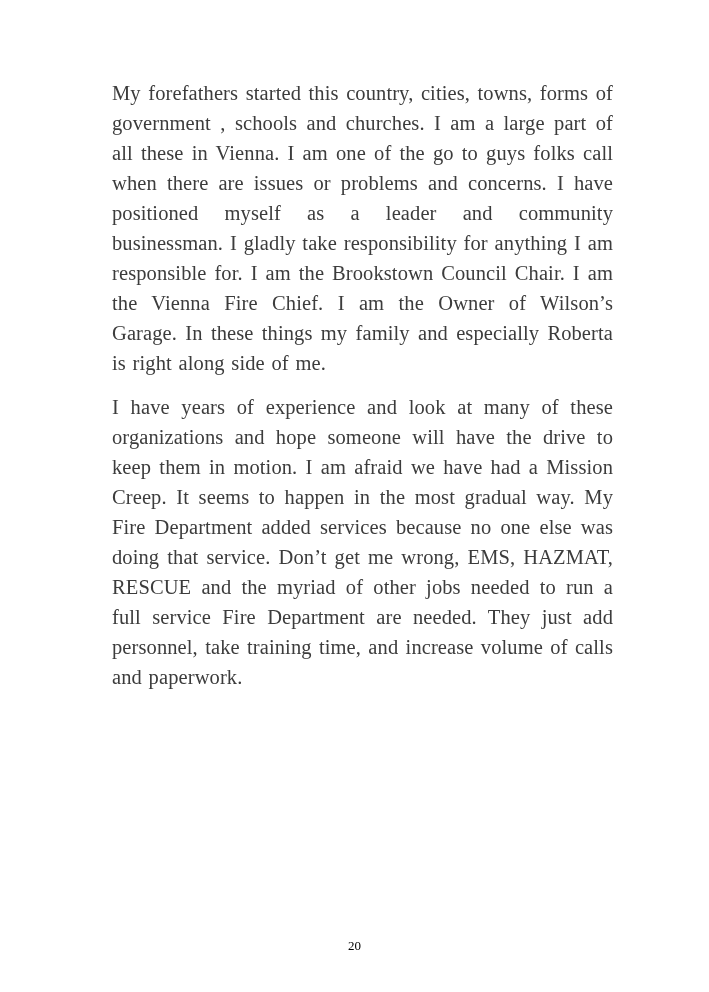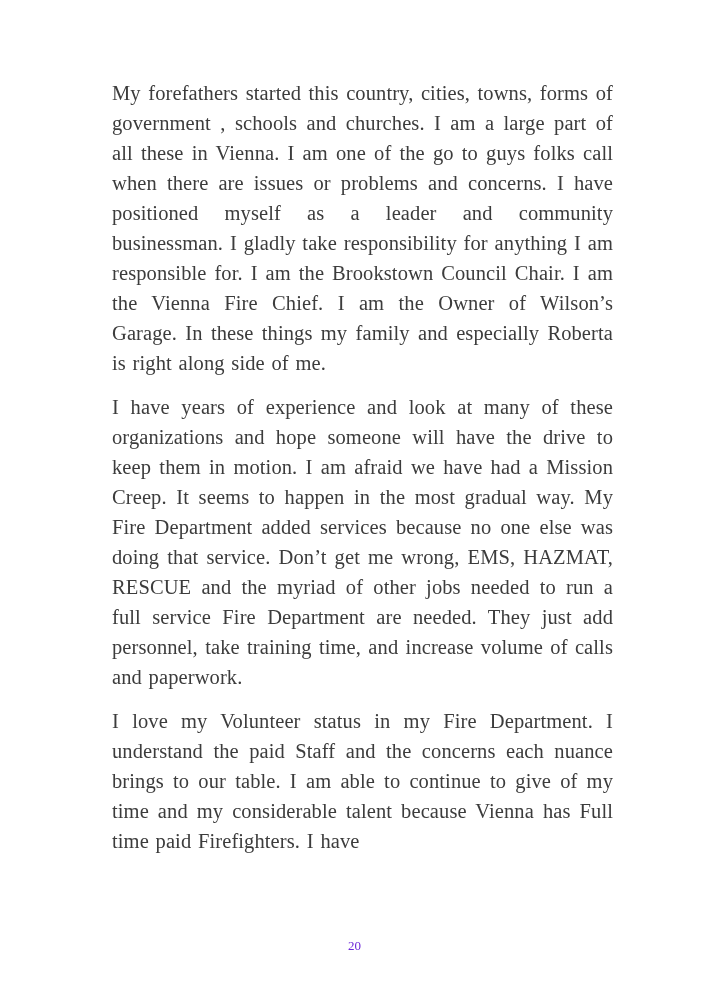--- a/index.html
+++ b/index.html
@@ -31,27 +31,26 @@
     letter-spacing: 0.1px;
   }
   .page-number {
     position: absolute;
     left: 0;
     right: 0;
     top: 938px;
     text-align: center;
     font-size: 13px;
     line-height: 16px;
-    color: #6d28d9;
+    color: #000000;
     font-family: "Liberation Serif", "DejaVu Serif", serif;
   }
 </style>
 </head>
 <body>
 
 <div class="page">
   <div class="text-block">
     <p>My forefathers started this country, cities, towns, forms of government , schools and churches. I am a large part of all these in Vienna. I am one of the go to guys folks call when there are issues or problems and concerns. I have positioned myself as a leader and community businessman. I gladly take responsibility for anything I am responsible for. I am the Brookstown Council Chair. I am the Vienna Fire Chief. I am the Owner of Wilson’s Garage. In these things my family and especially Roberta is right along side of me.</p>
     <p>I have years of experience and look at many of these organizations and hope someone will have the drive to keep them in motion. I am afraid we have had a Mission Creep. It seems to happen in the most gradual way. My Fire Department added services because no one else was doing that service. Don’t get me wrong, EMS, HAZMAT, RESCUE and the myriad of other jobs needed to run a full service Fire Department are needed. They just add personnel, take training time, and increase volume of calls and paperwork.</p>
-    <p>I love my Volunteer status in my Fire Department. I understand the paid Staff and the concerns each nuance brings to our table. I am able to continue to give of my time and my considerable talent because Vienna has Full time paid Firefighters. I have</p>
   </div>
   <div class="page-number">20</div>
 </div>
 
 </body></html>

